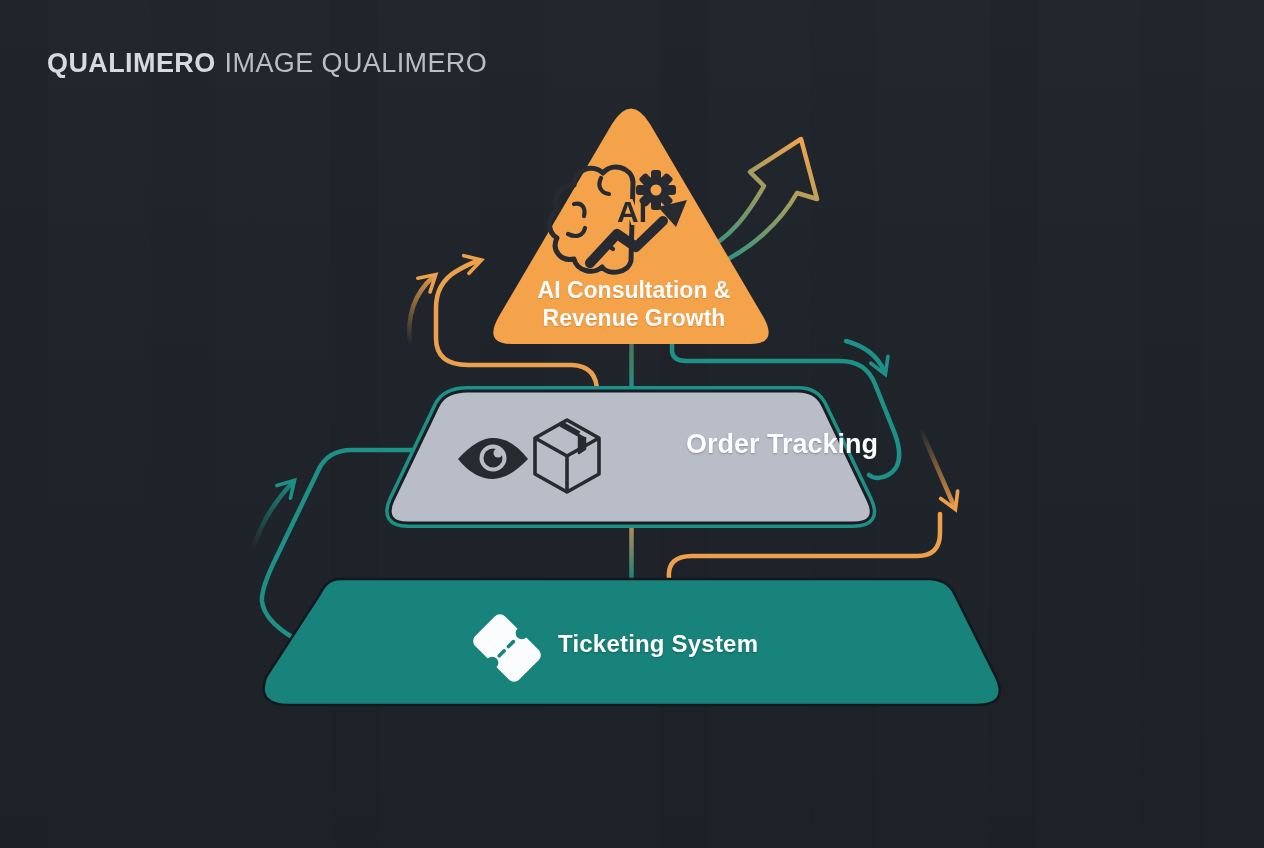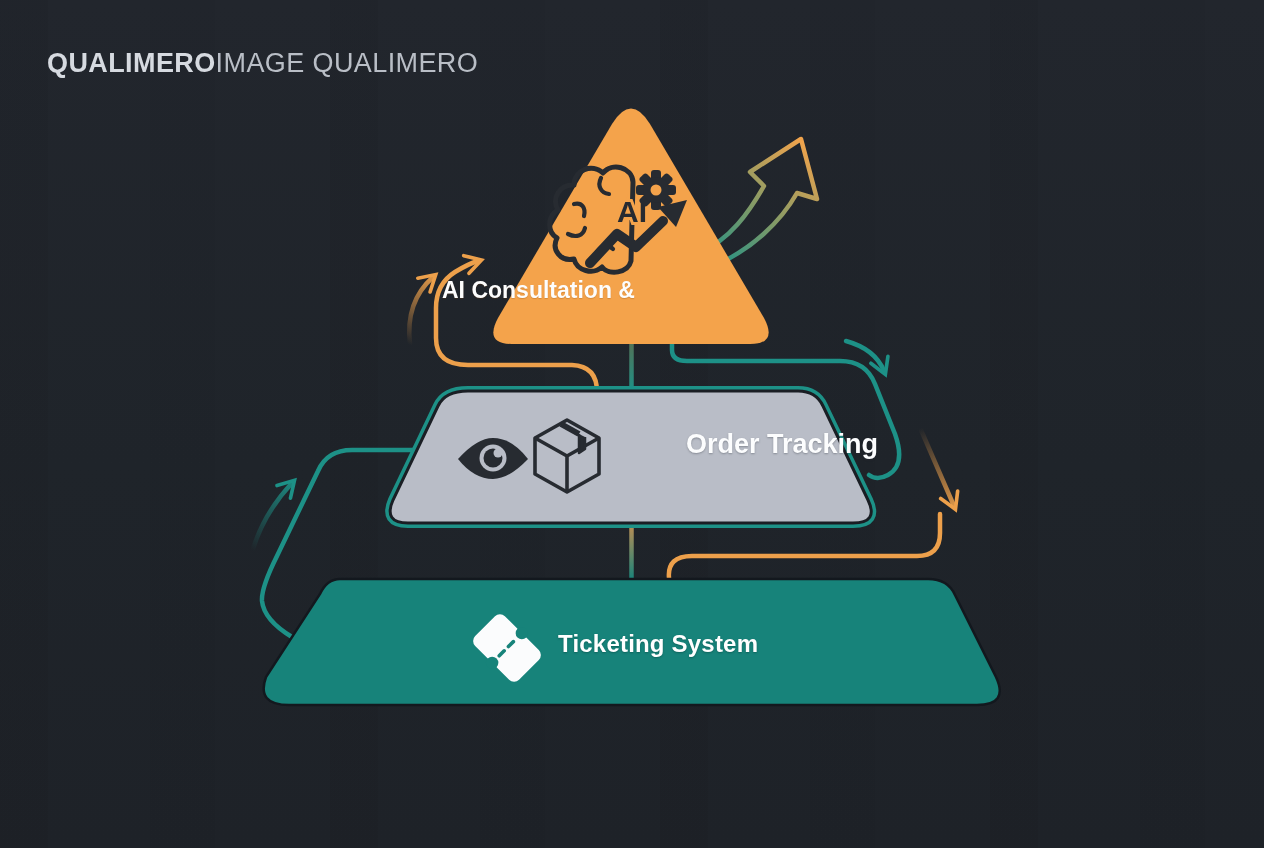--- a/index.html
+++ b/index.html
@@ -17,24 +17,24 @@
       rgba(0,0,0,0.10) 0 48px, rgba(0,0,0,0.0) 48px 150px,
       rgba(0,0,0,0.06) 150px 215px, rgba(0,0,0,0.0) 215px 330px);
     opacity:.45;pointer-events:none;
   }
   .diagram-svg{position:absolute;left:0;top:0;z-index:1;}
   .header{
     position:absolute;left:47px;top:48px;z-index:3;
     font-size:27px;letter-spacing:.4px;color:#b9bec6;
     white-space:nowrap;
   }
-  .header .brand{font-weight:700;color:#d6dae0;}
+  .header .brand{font-weight:700;color:#d6dae0;margin-right:9px;}
   .label{position:absolute;z-index:3;color:#ffffff;font-weight:700;}
   .top-label{
-    left:442px;top:276px;width:360px;text-align:left;
+    left:454px;top:276px;width:360px;text-align:center;
     font-size:23px;line-height:28px;color:#fdfdfd;
     text-shadow:0 1px 1px rgba(120,60,0,0.25);
   }
   .middle-label{
     left:622px;top:429px;width:320px;text-align:center;
     font-size:27px;line-height:31px;color:#fcfdfe;
     text-shadow:0 1px 2px rgba(40,45,55,0.35);
   }
   .bottom-label{
     left:558px;top:628px;width:420px;text-align:left;
@@ -164,20 +164,21 @@
 
       <g>
         <path d="M 590,263 L 617,234 L 636,247 L 663,221" fill="none" stroke="#272b31" stroke-width="10" stroke-linecap="round" stroke-linejoin="round"></path>
         <polygon points="687,200 658,207 676,227" fill="#272b31"></polygon>
       </g>
     </g>
   </svg>
 
   <div class="label top-label">
     <div>AI Consultation &amp;</div>
+    <div>Revenue Growth</div>
   </div>
 
   <div class="label middle-label">
     <div>Order Tracking</div>
   </div>
 
   <div class="label bottom-label">
     <div>Ticketing System</div>
   </div>
 

